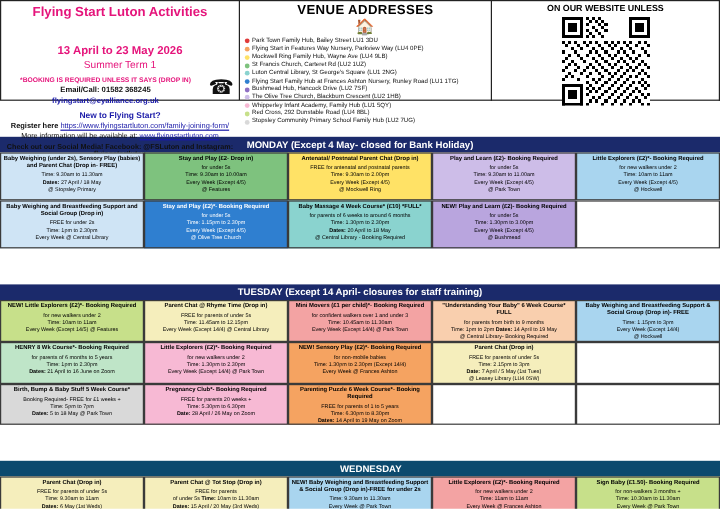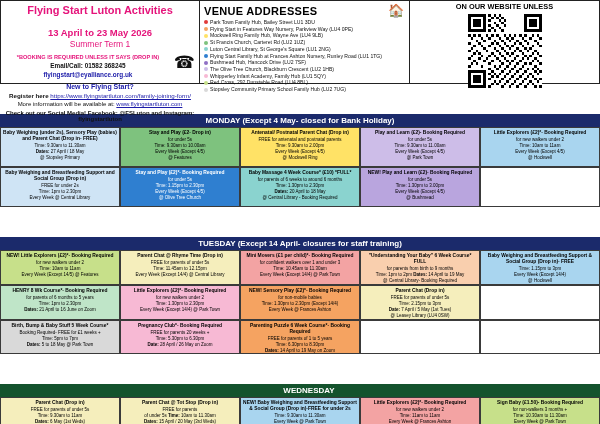--- a/index.html
+++ b/index.html
@@ -12,49 +12,49 @@
   }
   .page { position:relative; width:600px; height:424px; }
 
   
   .topbar { display:flex; width:600px; height:84px; }
   .tb-left { width:200px; border:1px solid #222; padding:3px 4px; }
   .tb-mid  { width:210px; border:1px solid #222; border-left:none; padding:2px 4px; }
   .tb-right{ width:190px; border:1px solid #222; border-left:none; padding:2px 3px; }
 
   .title1 { color:#e5147b; font-weight:bold; font-size:11px; text-align:center; line-height:1.15; }
-  .title2 { color:#e5147b; font-weight:bold; font-size:9.5px; text-align:center; margin-top:10px; }
+  .title2 { color:#e5147b; font-weight:bold; font-size:9.5px; text-align:center; margin-top:20px; }
   .title3 { color:#e5147b; font-weight:normal; font-size:8.5px; text-align:center; margin-top:1px; }
   .bookbox { margin-top:5px; display:flex; align-items:flex-start; gap:3px; }
   .bookbox .txt { flex:1; }
   .bk1 { color:#e5147b; font-weight:bold; font-size:5.6px; text-align:center; line-height:1.25; }
   .bk2 { color:#111; font-weight:bold; font-size:6.4px; text-align:center; line-height:1.3; margin-top:1px; }
   .phone-ic { font-size:17px; color:#111; line-height:1; }
   .nf { color:#1a1aa8; font-weight:bold; font-size:7px; text-align:center; margin-top:4px; }
   .reg { font-size:6.2px; text-align:center; color:#111; margin-top:2px; }
   .reg a, .lnk { color:#1a1aa8; text-decoration:underline; }
   .more { font-size:6px; text-align:center; color:#111; margin-top:2px; }
   .social { font-size:6px; text-align:center; color:#111; margin-top:3px; font-weight:bold;}
 
   .va-title { font-weight:bold; font-size:11px; letter-spacing:.3px; }
-  .va-head { display:flex; justify-content:space-between; align-items:center; }
+  .va-head { display:flex; justify-content:space-between; align-items:center;flex-direction:column; }
   .va-ic { font-size:13px; }
   .va-list { margin:1px 0 0 0; padding:0; list-style:none; }
   .va-list li { font-size:5.1px; line-height:1.32; color:#111; display:flex; align-items:center; }
   .dot { width:4px; height:4px; border-radius:50%; margin-right:2px; flex:none; }
 
   .wb-title { font-weight:bold; font-size:7.4px; text-align:center; line-height:1.2; }
   .qr-wrap { display:flex; justify-content:center; margin-top:2px; }
   .qr { width:74px; height:74px; }
 
   
   .dayhead { color:#fff; font-weight:bold; font-size:8px; text-align:center; padding:2px 0;margin-top:30px; }
   .dh-mon { background:#1b2a6b; }
   .dh-tue { background:#1b2a6b; }
-  .dh-wed { background:#14532d;padding-left:18px; }
+  .dh-wed { background:#0c4a6e;padding-left:18px; }
 
   
   .grid { display:grid; grid-template-columns:repeat(5, 120px); }
   .cell { border:1px solid #3a3a3a; padding:2px 2px 1px; overflow:hidden; }
   .cname { font-weight:bold; font-size:4.9px; line-height:1.22; text-align:center; }
   .cmeta { font-size:4.5px; line-height:1.3; text-align:center; margin-top:1px; }
   .cmeta b { font-weight:bold; }
   .cbold { font-weight:bold; }
   .blue { color:#1a1aa8; }
   .white { color:#fff; }

